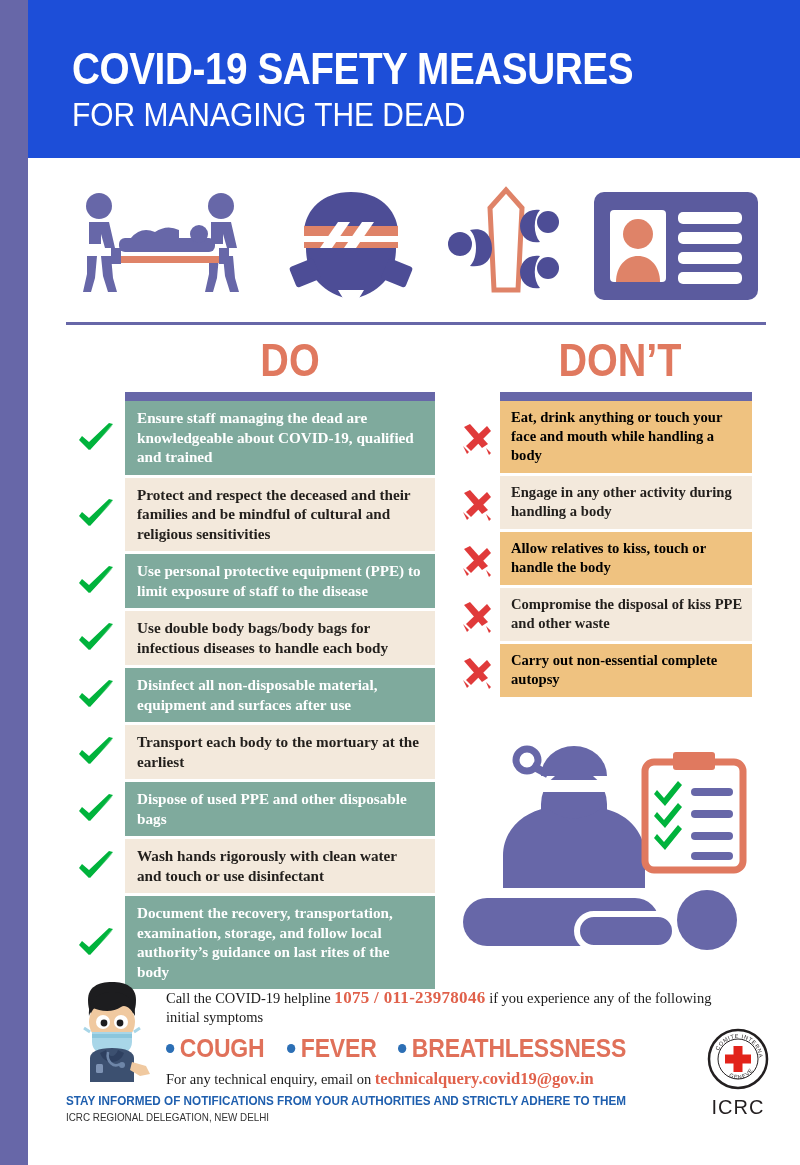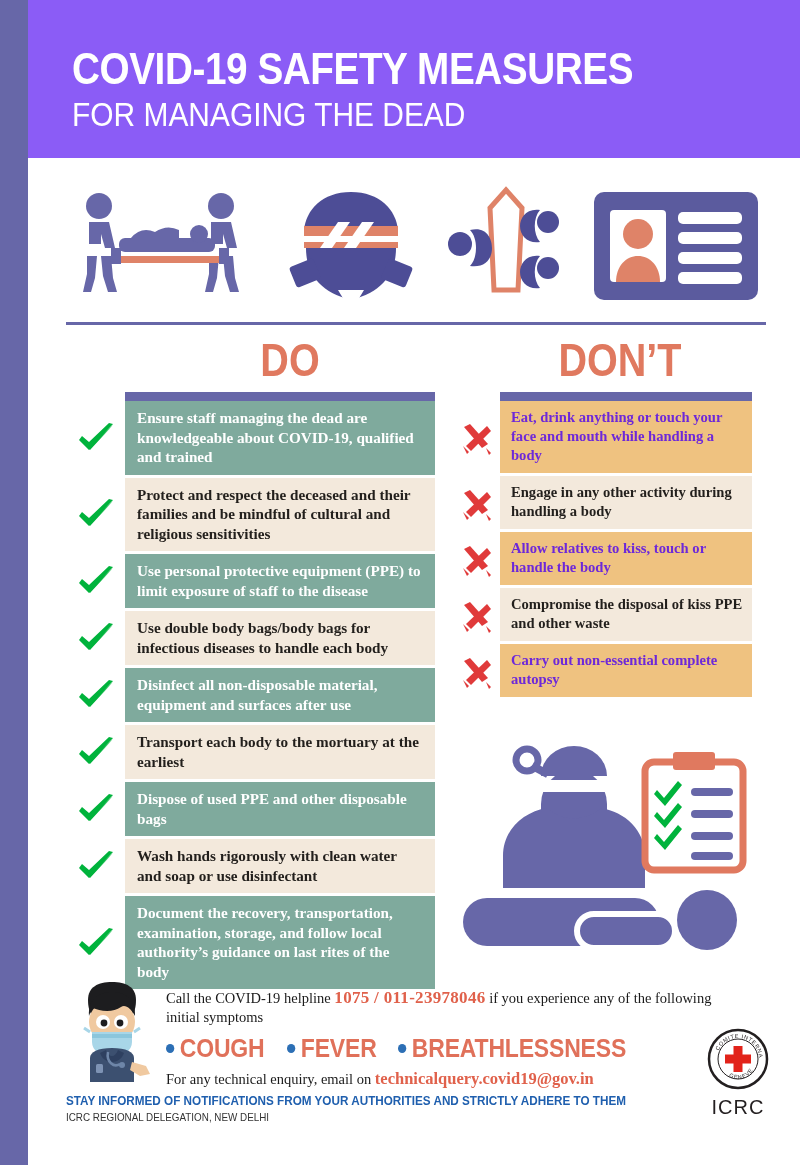--- a/index.html
+++ b/index.html
@@ -21,21 +21,21 @@
     left: 0; top: 0;
     width: 28px; height: 1165px;
     background: #6767A8;
   }
 
   
   .header {
     position: absolute;
     left: 28px; top: 0;
     width: 772px; height: 158px;
-    background: #8b5cf6;
+    background: #1d4ed8;
     box-sizing: border-box;
     padding: 46px 0 0 44px;
   }
   .header h1 {
     margin: 0;
     font-family: "Liberation Sans", sans-serif;
     font-weight: bold;
     font-size: 44px;
     line-height: 46px;
     letter-spacing: -0.5px;
@@ -132,21 +132,21 @@
     line-height: 19.5px;
   }
   .col-dont .rowtext {
     font-size: 14.6px;
     line-height: 19px;
     padding: 7px 8px 8px 11px;
   }
 
   .bg-teal   { background: #7FAA9D; color: #ffffff; }
   .bg-cream  { background: #F3E9DC; color: #221F1C; }
-  .bg-orange { background: #EFC280; color: #6d28d9; }
+  .bg-orange { background: #EFC280; color: #000000; }
 
   
   .illus {
     position: absolute;
     left: 455px; top: 740px;
     width: 300px; height: 215px;
   }
 
   
   .footer {
@@ -398,21 +398,21 @@
     <div class="rowtext bg-teal">Dispose of used PPE and other disposable bags</div>
   </div>
 
   <div class="row">
     <div class="markcell">
       <svg width="40" height="32" viewBox="0 0 40 32">
           <path d="M3 17 l10 10 l24 -26 l-4 -1 l-20 19 l-7 -6 Z" fill="#00B33C"></path>
           <path d="M5 16 l9 11 l23 -25 l-22 21 Z" fill="#00B33C"></path>
         </svg>
     </div>
-    <div class="rowtext bg-cream">Wash hands rigorously with clean water and soap or use disinfectant</div>
+    <div class="rowtext bg-cream">Wash hands rigorously with clean water and touch or use disinfectant</div>
   </div>
 
   <div class="row">
     <div class="markcell">
       <svg width="40" height="32" viewBox="0 0 40 32">
           <path d="M3 17 l10 10 l24 -26 l-4 -1 l-20 19 l-7 -6 Z" fill="#00B33C"></path>
           <path d="M5 16 l9 11 l23 -25 l-22 21 Z" fill="#00B33C"></path>
         </svg>
     </div>
     <div class="rowtext bg-teal">Document the recovery, transportation, examination, storage, and follow local authority’s guidance on last rites of the body</div>

